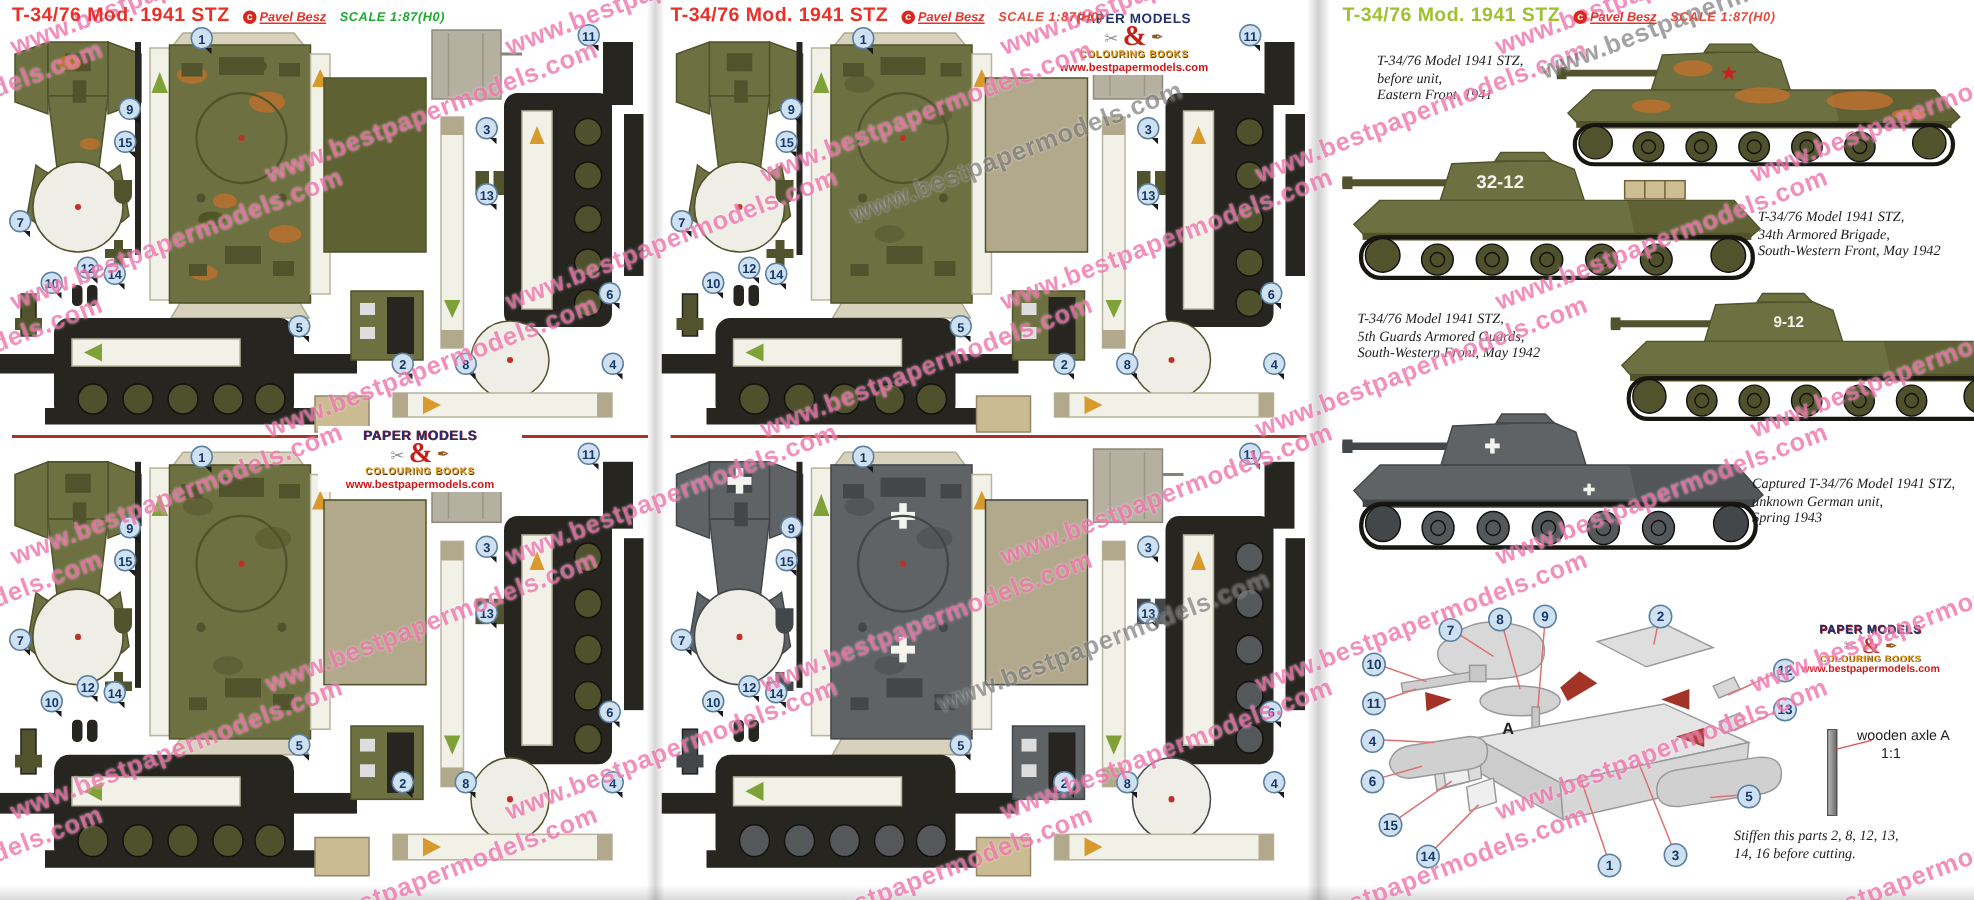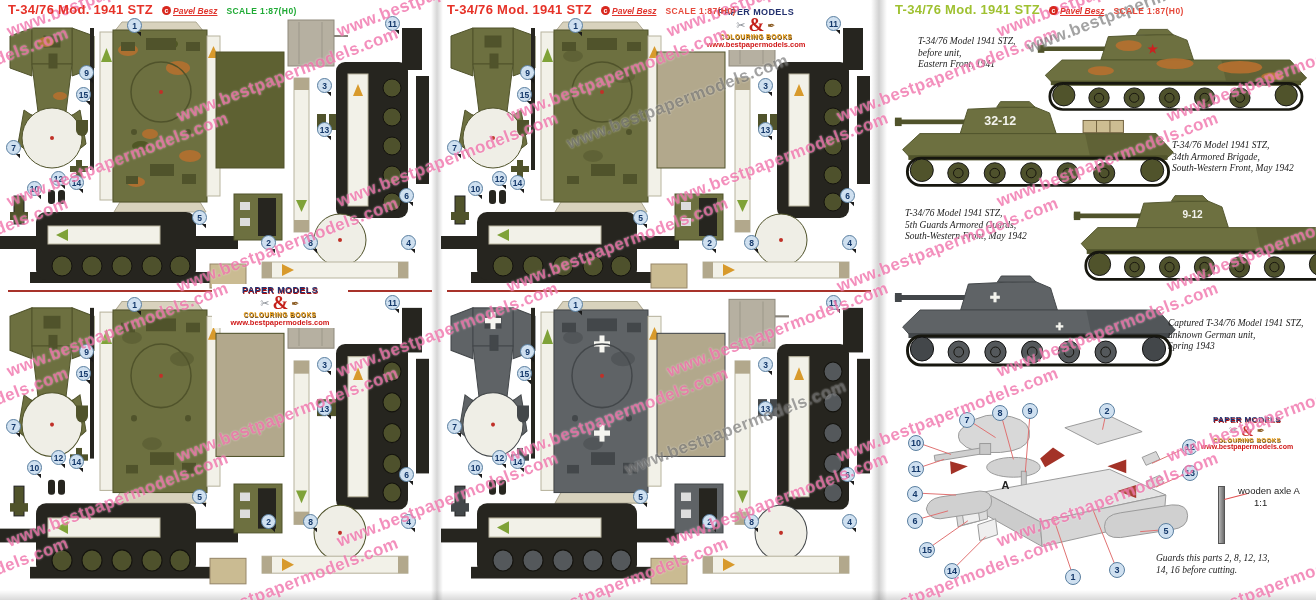--- a/index.html
+++ b/index.html
@@ -4,21 +4,21 @@
 <style>
   html,body{margin:0;padding:0;background:#888;}
   #page{position:relative;width:1316px;height:600px;background:#ffffff;overflow:hidden;
         font-family:"Liberation Sans",sans-serif;}
   
   .sheet-header{position:absolute;display:flex;align-items:baseline;gap:9px;white-space:nowrap;z-index:6;}
   .sheet-title{font-weight:bold;font-size:13px;letter-spacing:.3px;}
   .sheet-author{font-size:8.5px;font-style:italic;font-weight:bold;text-decoration:underline;}
   .copy-dot{display:inline-block;width:9px;height:9px;border-radius:50%;background:#d8281e;color:#fff;
             font-size:7px;line-height:9px;text-align:center;font-style:normal;margin-right:2px;vertical-align:1px;}
-  .sheet-scale{font-size:8.5px;font-weight:bold;letter-spacing:.4px;}
+  .sheet-scale{font-size:8.5px;font-style:italic;font-weight:bold;letter-spacing:.4px;}
   
   .parts-sheet{position:absolute;z-index:1;}
   .parts-sheet svg{display:block;}
   .badge{position:absolute;width:15px;height:15px;border-radius:50%;background:#cfe0f0;
          border:1px solid #5a7fa0;color:#14386a;font:bold 8.5px/14px "Liberation Sans",sans-serif;
          text-align:center;box-sizing:border-box;z-index:3;}
   .badge::after{content:"";position:absolute;right:-3px;bottom:-3px;width:0;height:0;
          border:3px solid transparent;border-top-color:#1a1a1a;transform:rotate(-135deg);}
   .dbadge{position:absolute;width:16px;height:16px;border-radius:50%;background:#cfe0f0;
          border:1px solid #5a7fa0;color:#14386a;font:bold 9px/15px "Liberation Sans",sans-serif;
@@ -775,21 +775,21 @@
       </g>
       <text x="106" y="92" font-size="11" font-weight="bold" fill="#222" font-family="Liberation Sans, sans-serif">A</text>
     </svg>
   <div class="dbadge" style="left: 170px; top: 171px;">1</div><div class="dbadge" style="left: 204px; top: 5px;">2</div><div class="dbadge" style="left: 214px; top: 164px;">3</div><div class="dbadge" style="left: 12px; top: 88px;">4</div><div class="dbadge" style="left: 263px; top: 125px;">5</div><div class="dbadge" style="left: 12px; top: 115px;">6</div><div class="dbadge" style="left: 64px; top: 14px;">7</div><div class="dbadge" style="left: 97px; top: 7px;">8</div><div class="dbadge" style="left: 127px; top: 5px;">9</div><div class="dbadge" style="left: 13px; top: 37px;">10</div><div class="dbadge" style="left: 13px; top: 63px;">11</div><div class="dbadge" style="left: 287px; top: 41px;">12</div><div class="dbadge" style="left: 287px; top: 67px;">13</div><div class="dbadge" style="left: 49px; top: 165px;">14</div><div class="dbadge" style="left: 24px; top: 144px;">15</div></div>
 
   <div id="axle-bar"></div>
   <div id="axle-leader"></div>
   <div id="axle-label">wooden axle A</div>
   <div id="axle-scale">1:1</div>
   <div id="stiffen-note">
-    <div>Guards this parts 2, 8, 12, 13,</div>
+    <div>Stiffen this parts 2, 8, 12, 13,</div>
     <div>14, 16 before cutting.</div>
   </div>
 
   <div class="seam" style="left:431px;width:12px;background:linear-gradient(to right,transparent,rgba(0,0,0,.16),transparent);"></div>
   <div class="seam" style="left:871px;width:16px;background:linear-gradient(to right,transparent,rgba(0,0,0,.18),transparent);"></div>
   <div class="seam" style="left:0;top:590px;width:1316px;height:10px;background:linear-gradient(to bottom,transparent,rgba(0,0,0,.15));"></div>
 
   <div id="watermarks">
       <div class="wm" style="left: 0px; top: -20px; color: rgba(238, 95, 160, 0.7);">www.bestpapermodels.com</div>
       <div class="wm" style="left: 330px; top: -20px; color: rgba(238, 95, 160, 0.7);">www.bestpapermodels.com</div>

